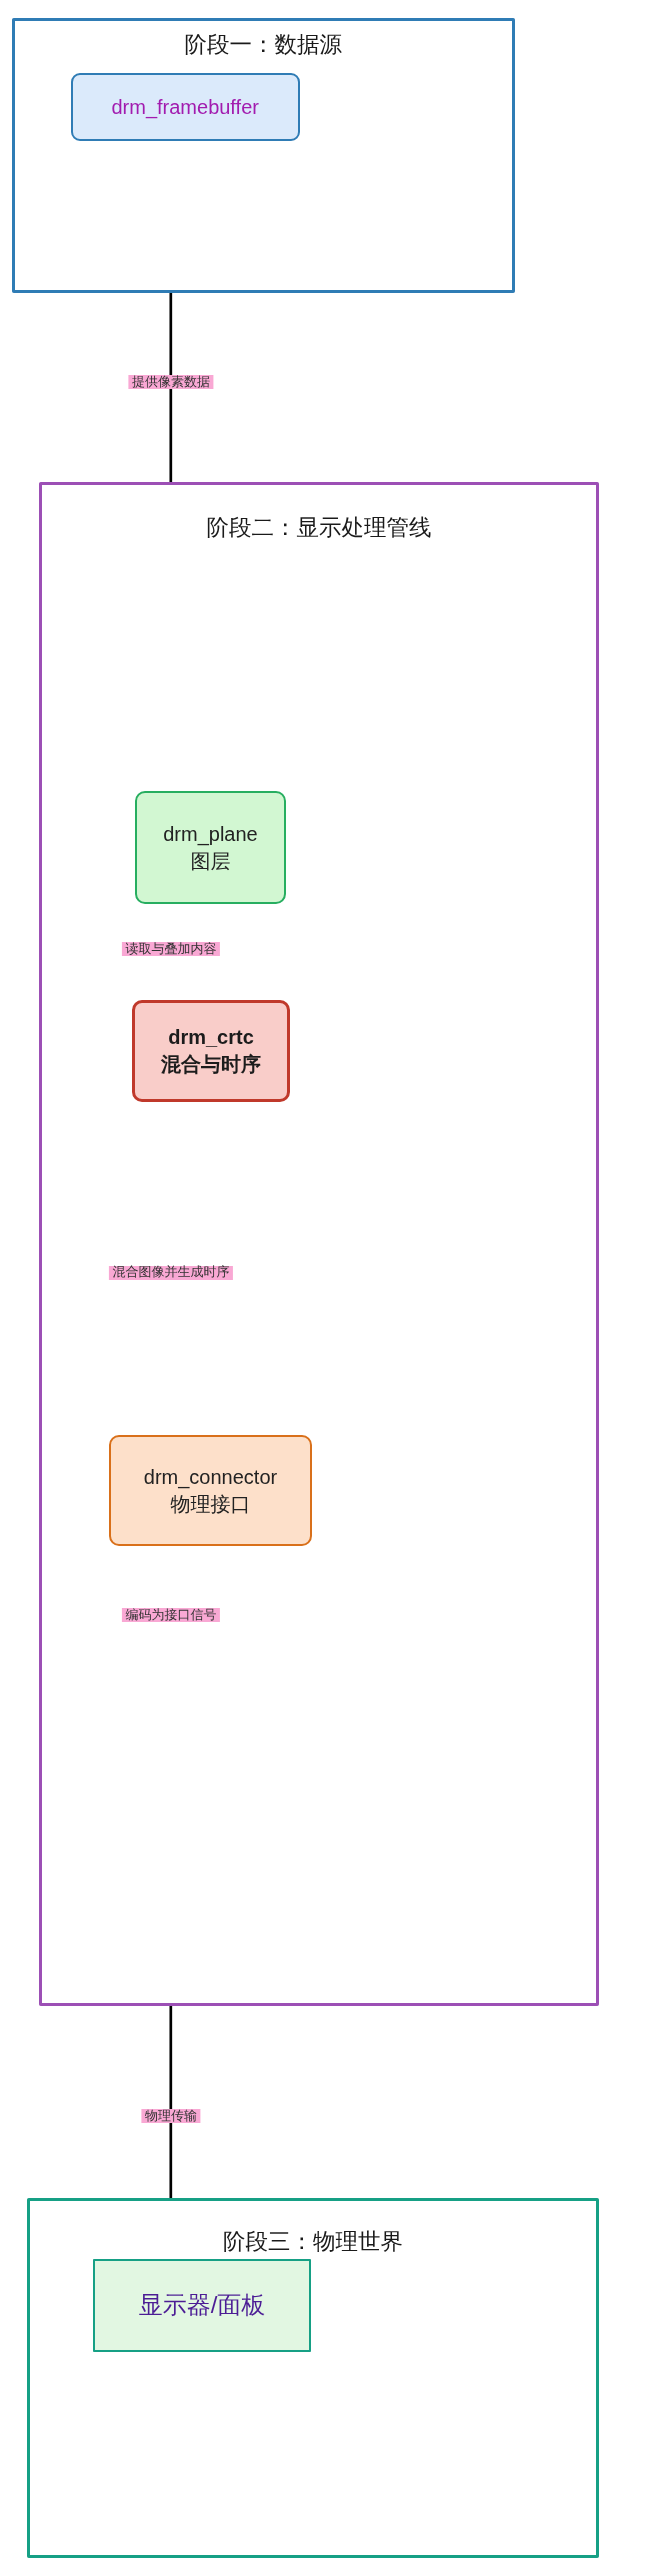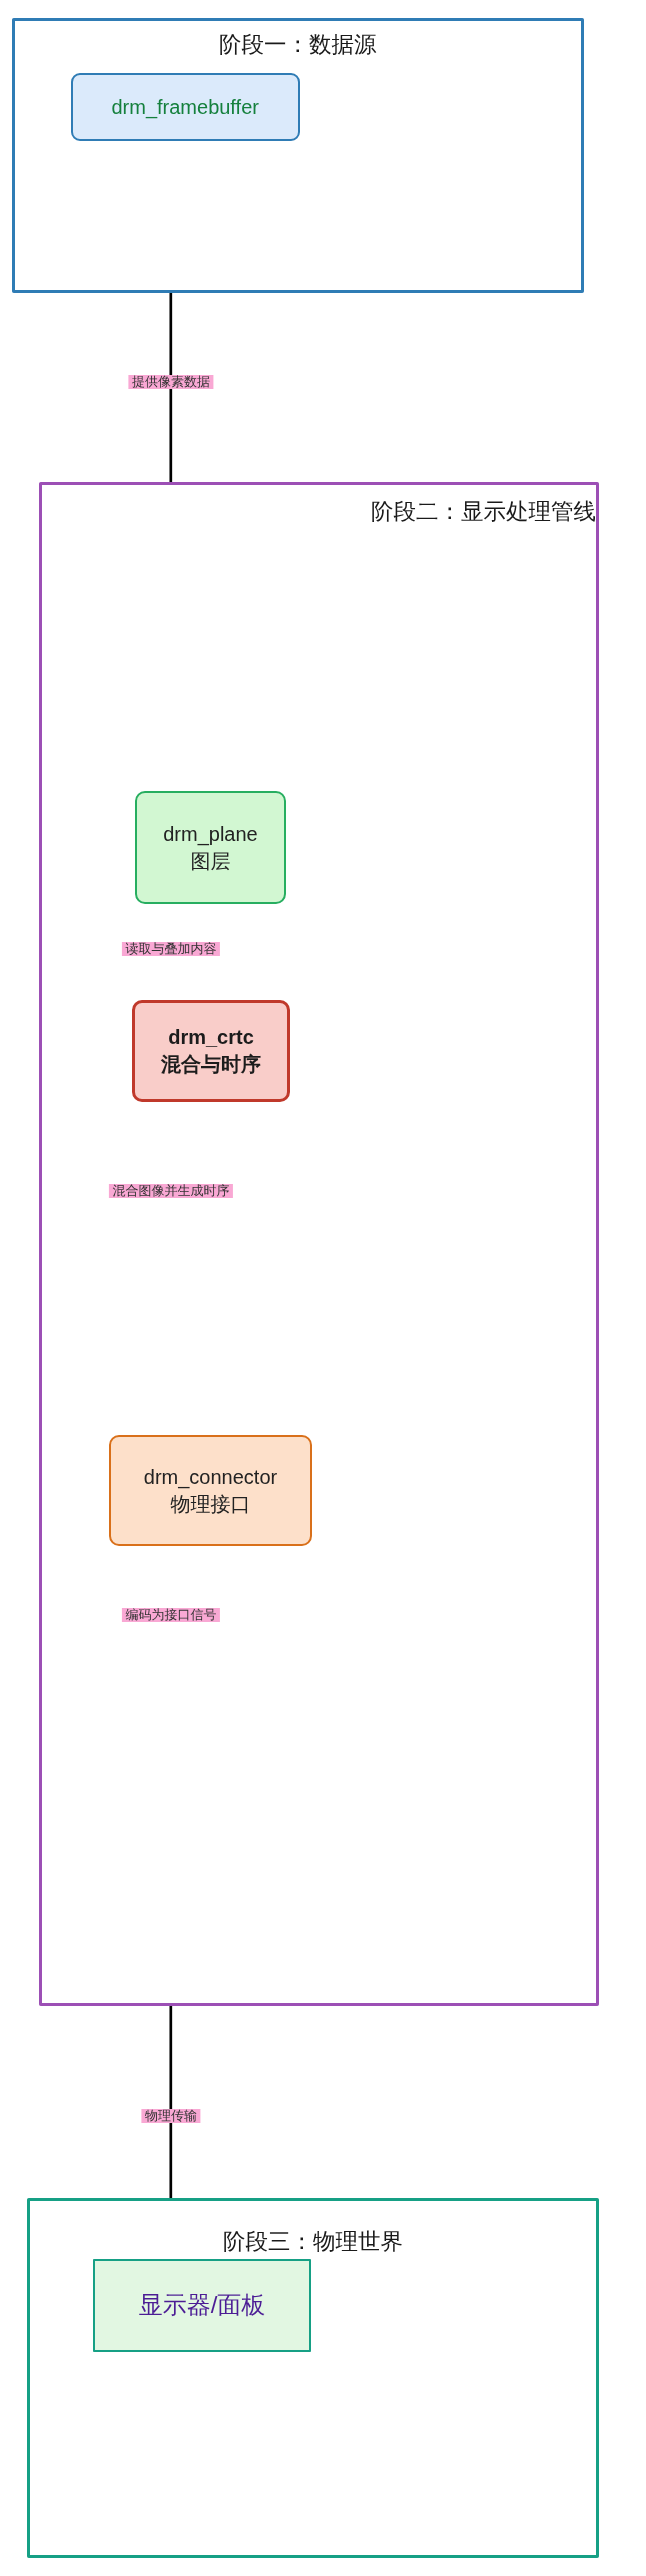--- a/index.html
+++ b/index.html
@@ -32,33 +32,33 @@
     right: 0;
     text-align: center;
     font-size: 22.5px;
     color: #1a1a1a;
     white-space: nowrap;
     line-height: 1;
   }
 
   #sg-stage1 {
     left: 11.7px;  top: 18px;
-    width: 572px; height: 275px;
+    width: 503px; height: 275px;
     border: 3.6px solid #2f7cb5;
     border-radius: 1.8px;
   }
   #sg-stage1 .subgraph-title { top: 12.6px; }
 
   #sg-stage2 {
     left: 39px;  top: 482px;
     width: 560px; height: 1524px;
     border: 3.6px solid #9c4fb5;
     border-radius: 1.8px;
   }
-  #sg-stage2 .subgraph-title { top: 16px; text-align: right; }
+  #sg-stage2 .subgraph-title { top: 32px; }
 
   #sg-stage3 {
     left: 27px;  top: 2198px;
     width: 572px; height: 360px;
     border: 3.6px solid #16a085;
     border-radius: 1.8px;
   }
   #sg-stage3 .subgraph-title { top: 14.4px; margin-top: 16px; }
 
   
@@ -75,21 +75,21 @@
   .node .line1 { display: block; white-space: nowrap; }
   .node .line2 { display: block; white-space: nowrap; }
 
   .node-fb {
     left: 56px; top: 52px;
     width: 229px; height: 68px;
     background: #dbeafb;
     border: 2.7px solid #2f7cb5;
     border-radius: 9px;
     font-size: 20px;
-    color: #15803d;
+    color: #a21caf;
   }
 
   .node-plane {
     left: 93px; top: 306px;
     width: 151px; height: 113px;
     background: #d2f7d2;
     border: 2.7px solid #27ae60;
     border-radius: 10px;
     font-size: 20px;
     color: #222222;
@@ -216,20 +216,20 @@
 
     <div class="node node-display">
       <span class="line1">显示器/面板</span>
     </div>
   </div>
 
   <div class="edge-label" style="left:171px; top:375px;">提供像素数据</div>
 
   <div class="edge-label" style="left:171px; top:898px;margin-top:44px;">读取与叠加内容</div>
 
-  <div class="edge-label" style="left:171px; top:1184px;">混合图像并生成时序</div>
+  <div class="edge-label" style="left:171px; top:1266px;font-family:Liberation Mono, monospace;">混合图像并生成时序</div>
 
   <div class="edge-label" style="left:171px; top:1608px;">编码为接口信号</div>
 
   <div class="edge-label" style="left:171px; top:2109px;">物理传输</div>
 
 </div>
 
 
 </body></html>

